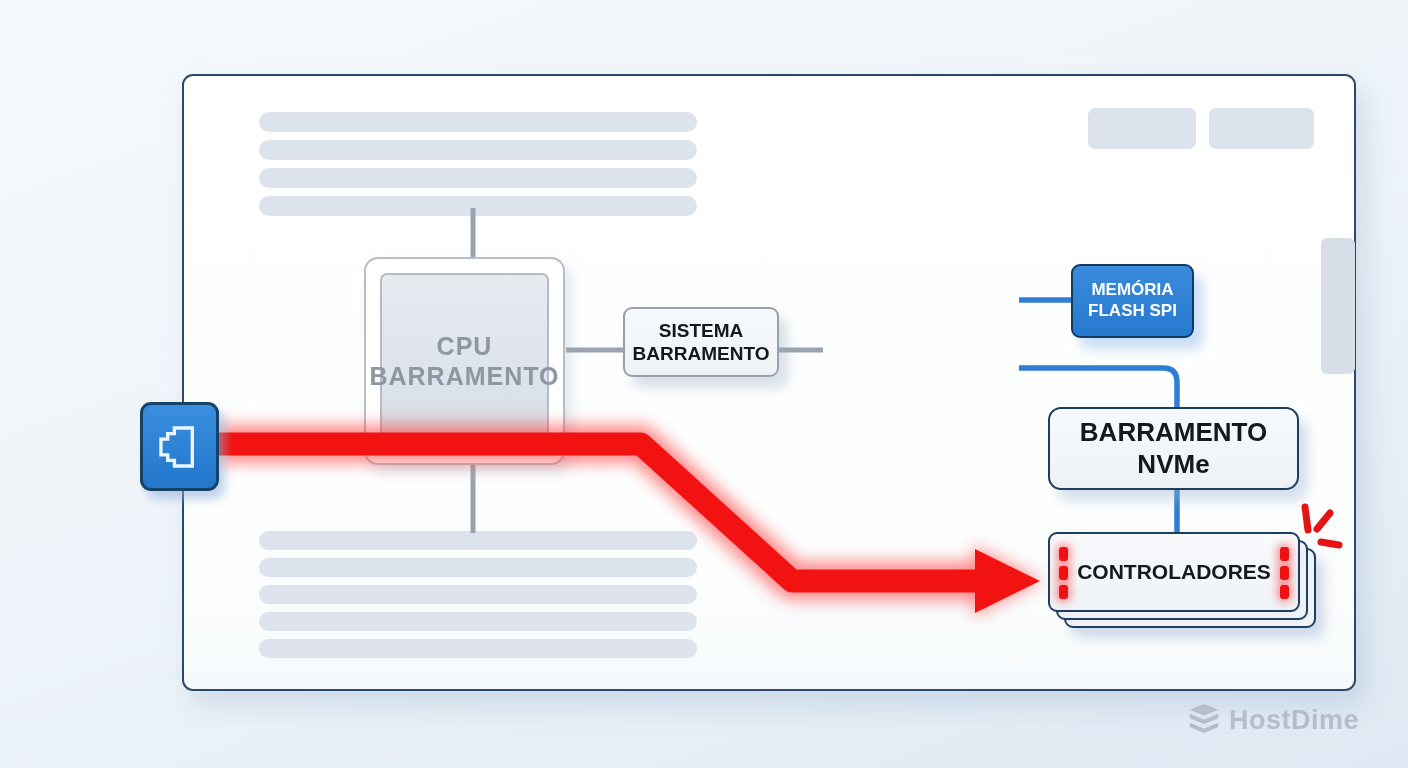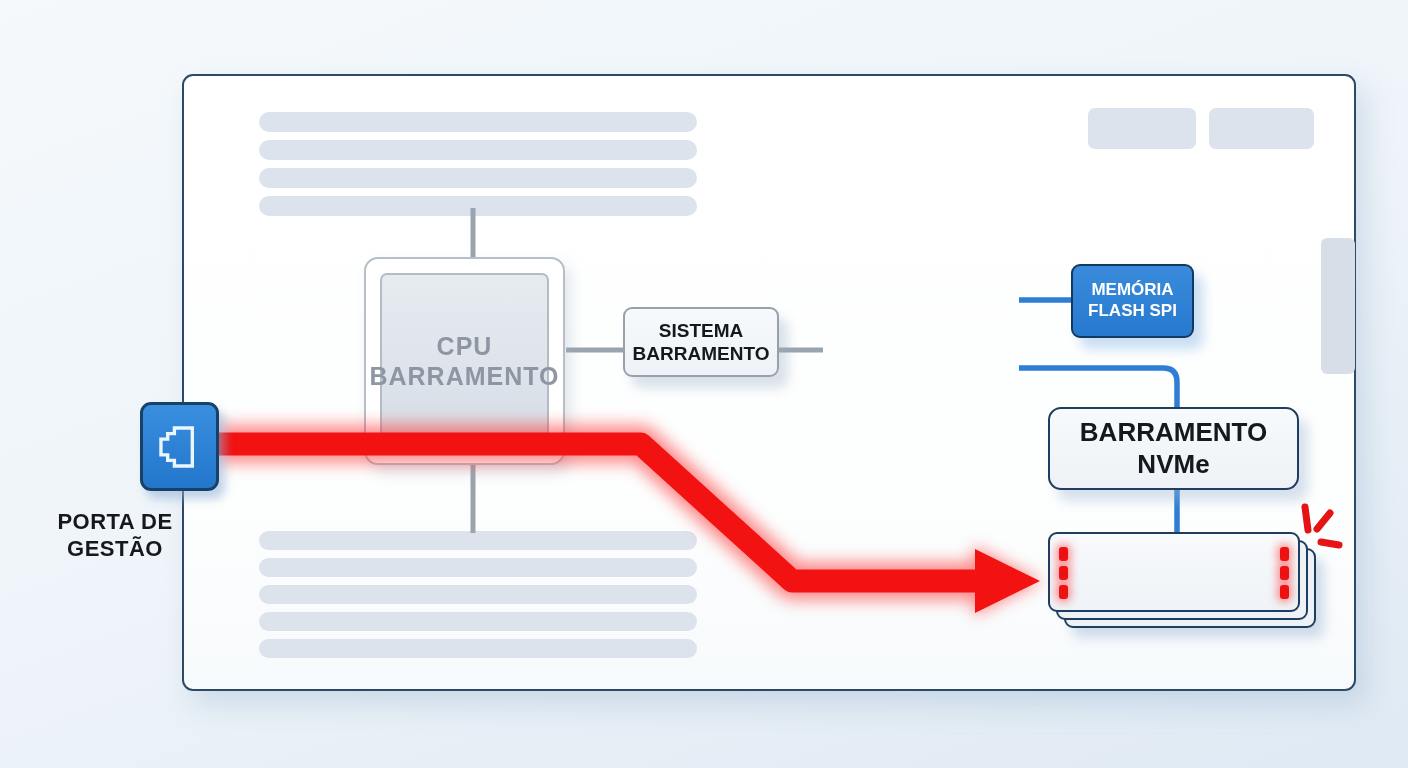--- a/index.html
+++ b/index.html
@@ -201,20 +201,21 @@
       <span style="display:block">BARRAMENTO</span>
       <span style="display:block">NVMe</span>
     </div>
   </div>
 
   <div class="nvme-stack z2">
     <div class="nvme-layer l3"></div>
     <div class="nvme-layer l2"></div>
     <div class="nvme-main">
       <div class="two-line">
+        <span style="display:block">CONTROLADORES</span>
       </div>
       <div class="dash-col left">
         <div class="dash"></div>
           <div class="dash"></div>
           <div class="dash"></div>
       </div>
       <div class="dash-col right">
         <div class="dash"></div>
           <div class="dash"></div>
           <div class="dash"></div>
@@ -235,19 +236,23 @@
     <line x1="9" y1="7" x2="12" y2="30" stroke="#e51313" stroke-width="7" stroke-linecap="round"></line>
     <line x1="34" y1="13" x2="21" y2="29" stroke="#e51313" stroke-width="7" stroke-linecap="round"></line>
     <line x1="25" y1="42" x2="43" y2="45" stroke="#e51313" stroke-width="7" stroke-linecap="round"></line>
   </svg>
 
   <div class="port-icon">
     <svg width="56" height="62" viewBox="0 0 100 100">
       <path d="M40,16 H72 V84 H40 V74 H28 V64 H16 V36 H28 V26 H40 Z" fill="none" stroke="#eaf6ff" stroke-width="6" stroke-linejoin="miter"></path>
     </svg>
   </div>
-  <div class="port-label z5">
-    <span style="display:block">PORTA DE</span>
-    <span style="display:block">GESTÃO</span>
-  </div>
-
+
+  <div class="brand z2">
+    <svg width="32" height="34" viewBox="0 0 36 38">
+      <path d="M18,1 L34,7.5 L18,14 L2,7.5 Z" fill="#b6bdc8"></path>
+      <path d="M2,12 L18,18.5 L34,12 V17 L18,23.5 L2,17 Z" fill="#b6bdc8"></path>
+      <path d="M2,22 L18,28.5 L34,22 V27 L18,33.5 L2,27 Z" fill="#b6bdc8"></path>
+    </svg>
+    <span class="brand-text">HostDime</span>
+  </div>
 
 </div>
 
 </body></html>

